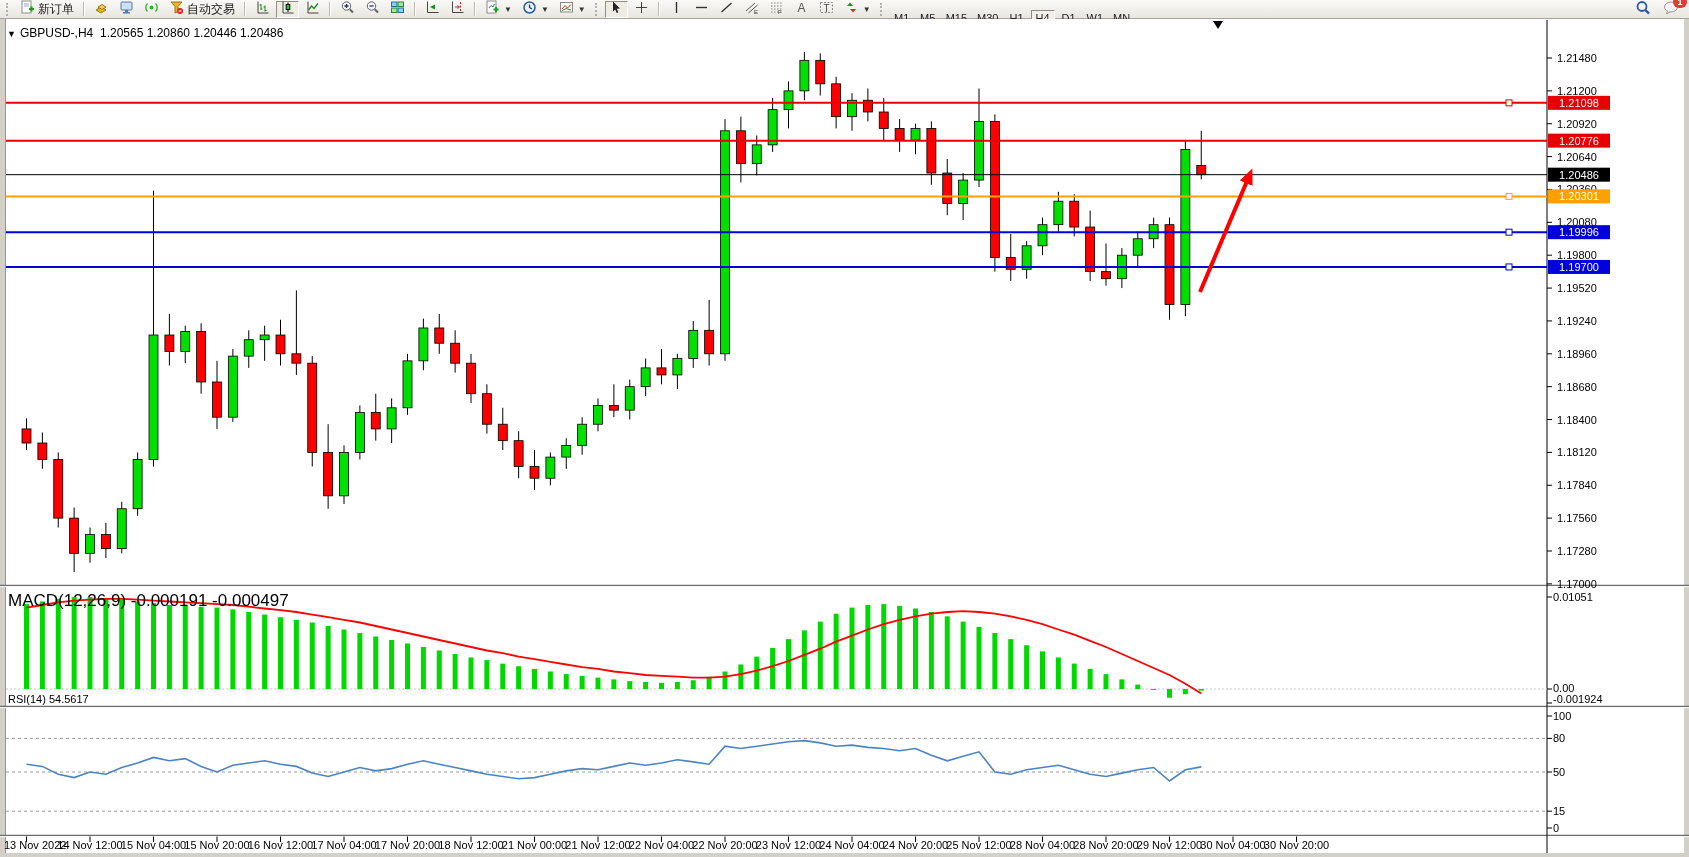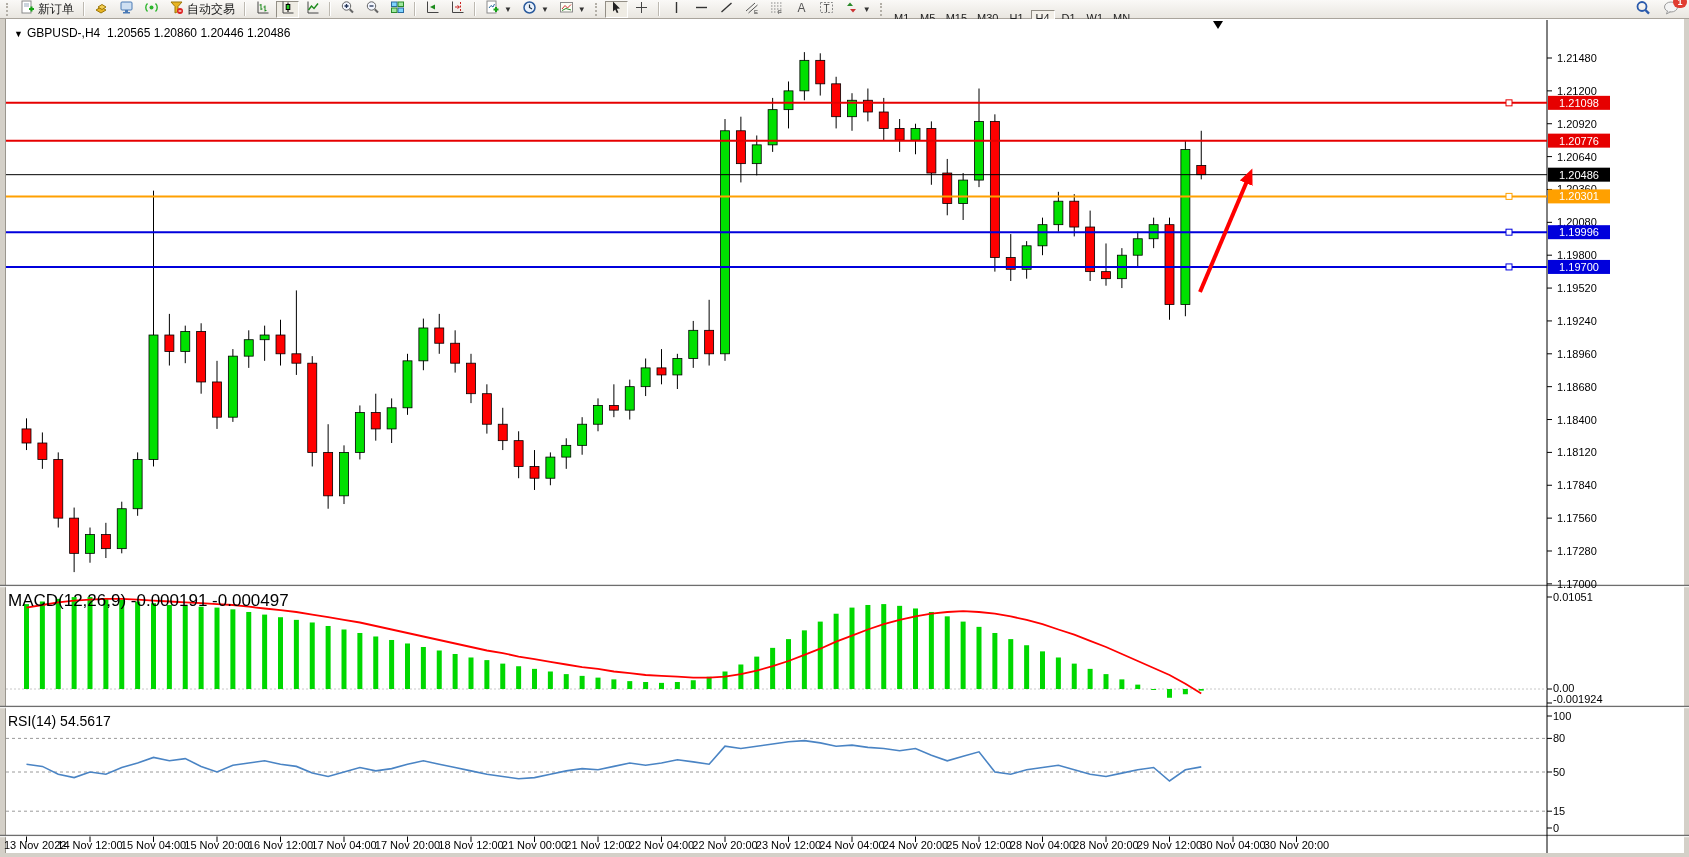--- a/index.html
+++ b/index.html
@@ -19,24 +19,24 @@
     background:transparent;font:11px "Liberation Sans",sans-serif;color:#222;margin-top:17px;}
   .tf-btn.active{background:#f3f0e9;border-color:#8f8b82 #ffffff #ffffff #8f8b82;}
   #tb-right{margin-left:auto;display:flex;align-items:center;gap:8px;padding-right:6px;}
   #chat-wrap{position:relative;}
   #chat-badge{position:absolute;top:-4px;right:-7px;min-width:12px;height:12px;border-radius:7px;
     background:#e03c31;color:#fff;font:bold 9px "Liberation Sans",sans-serif;text-align:center;line-height:12px;padding:0 1px;}
   
   #chart{position:absolute;left:0;top:19px;width:1689px;height:838px;background:#fff;}
   #chart-svg{position:absolute;left:0;top:0;}
   .overlay{position:absolute;font:12px "Liberation Sans",sans-serif;color:#000;z-index:5;}
-  #chart-title{left:14px;top:7px;}
+  #chart-title{left:7px;top:7px;}
   #chart-title .dd{font-size:9px;margin-right:4px;}
   #macd-label{left:8px;top:572px;font-size:17px;}
-  #rsi-label{left:8px;top:694px;font-size:14px;}
+  #rsi-label{left:8px;top:674px;font-size:11px;}
   svg text{font-family:"Liberation Sans",sans-serif;}
 </style>
 </head>
 <body>
 
 <div id="app">
 
   <div id="toolbar">
     <span class="grip"></span>
     <button class="tbtn">

